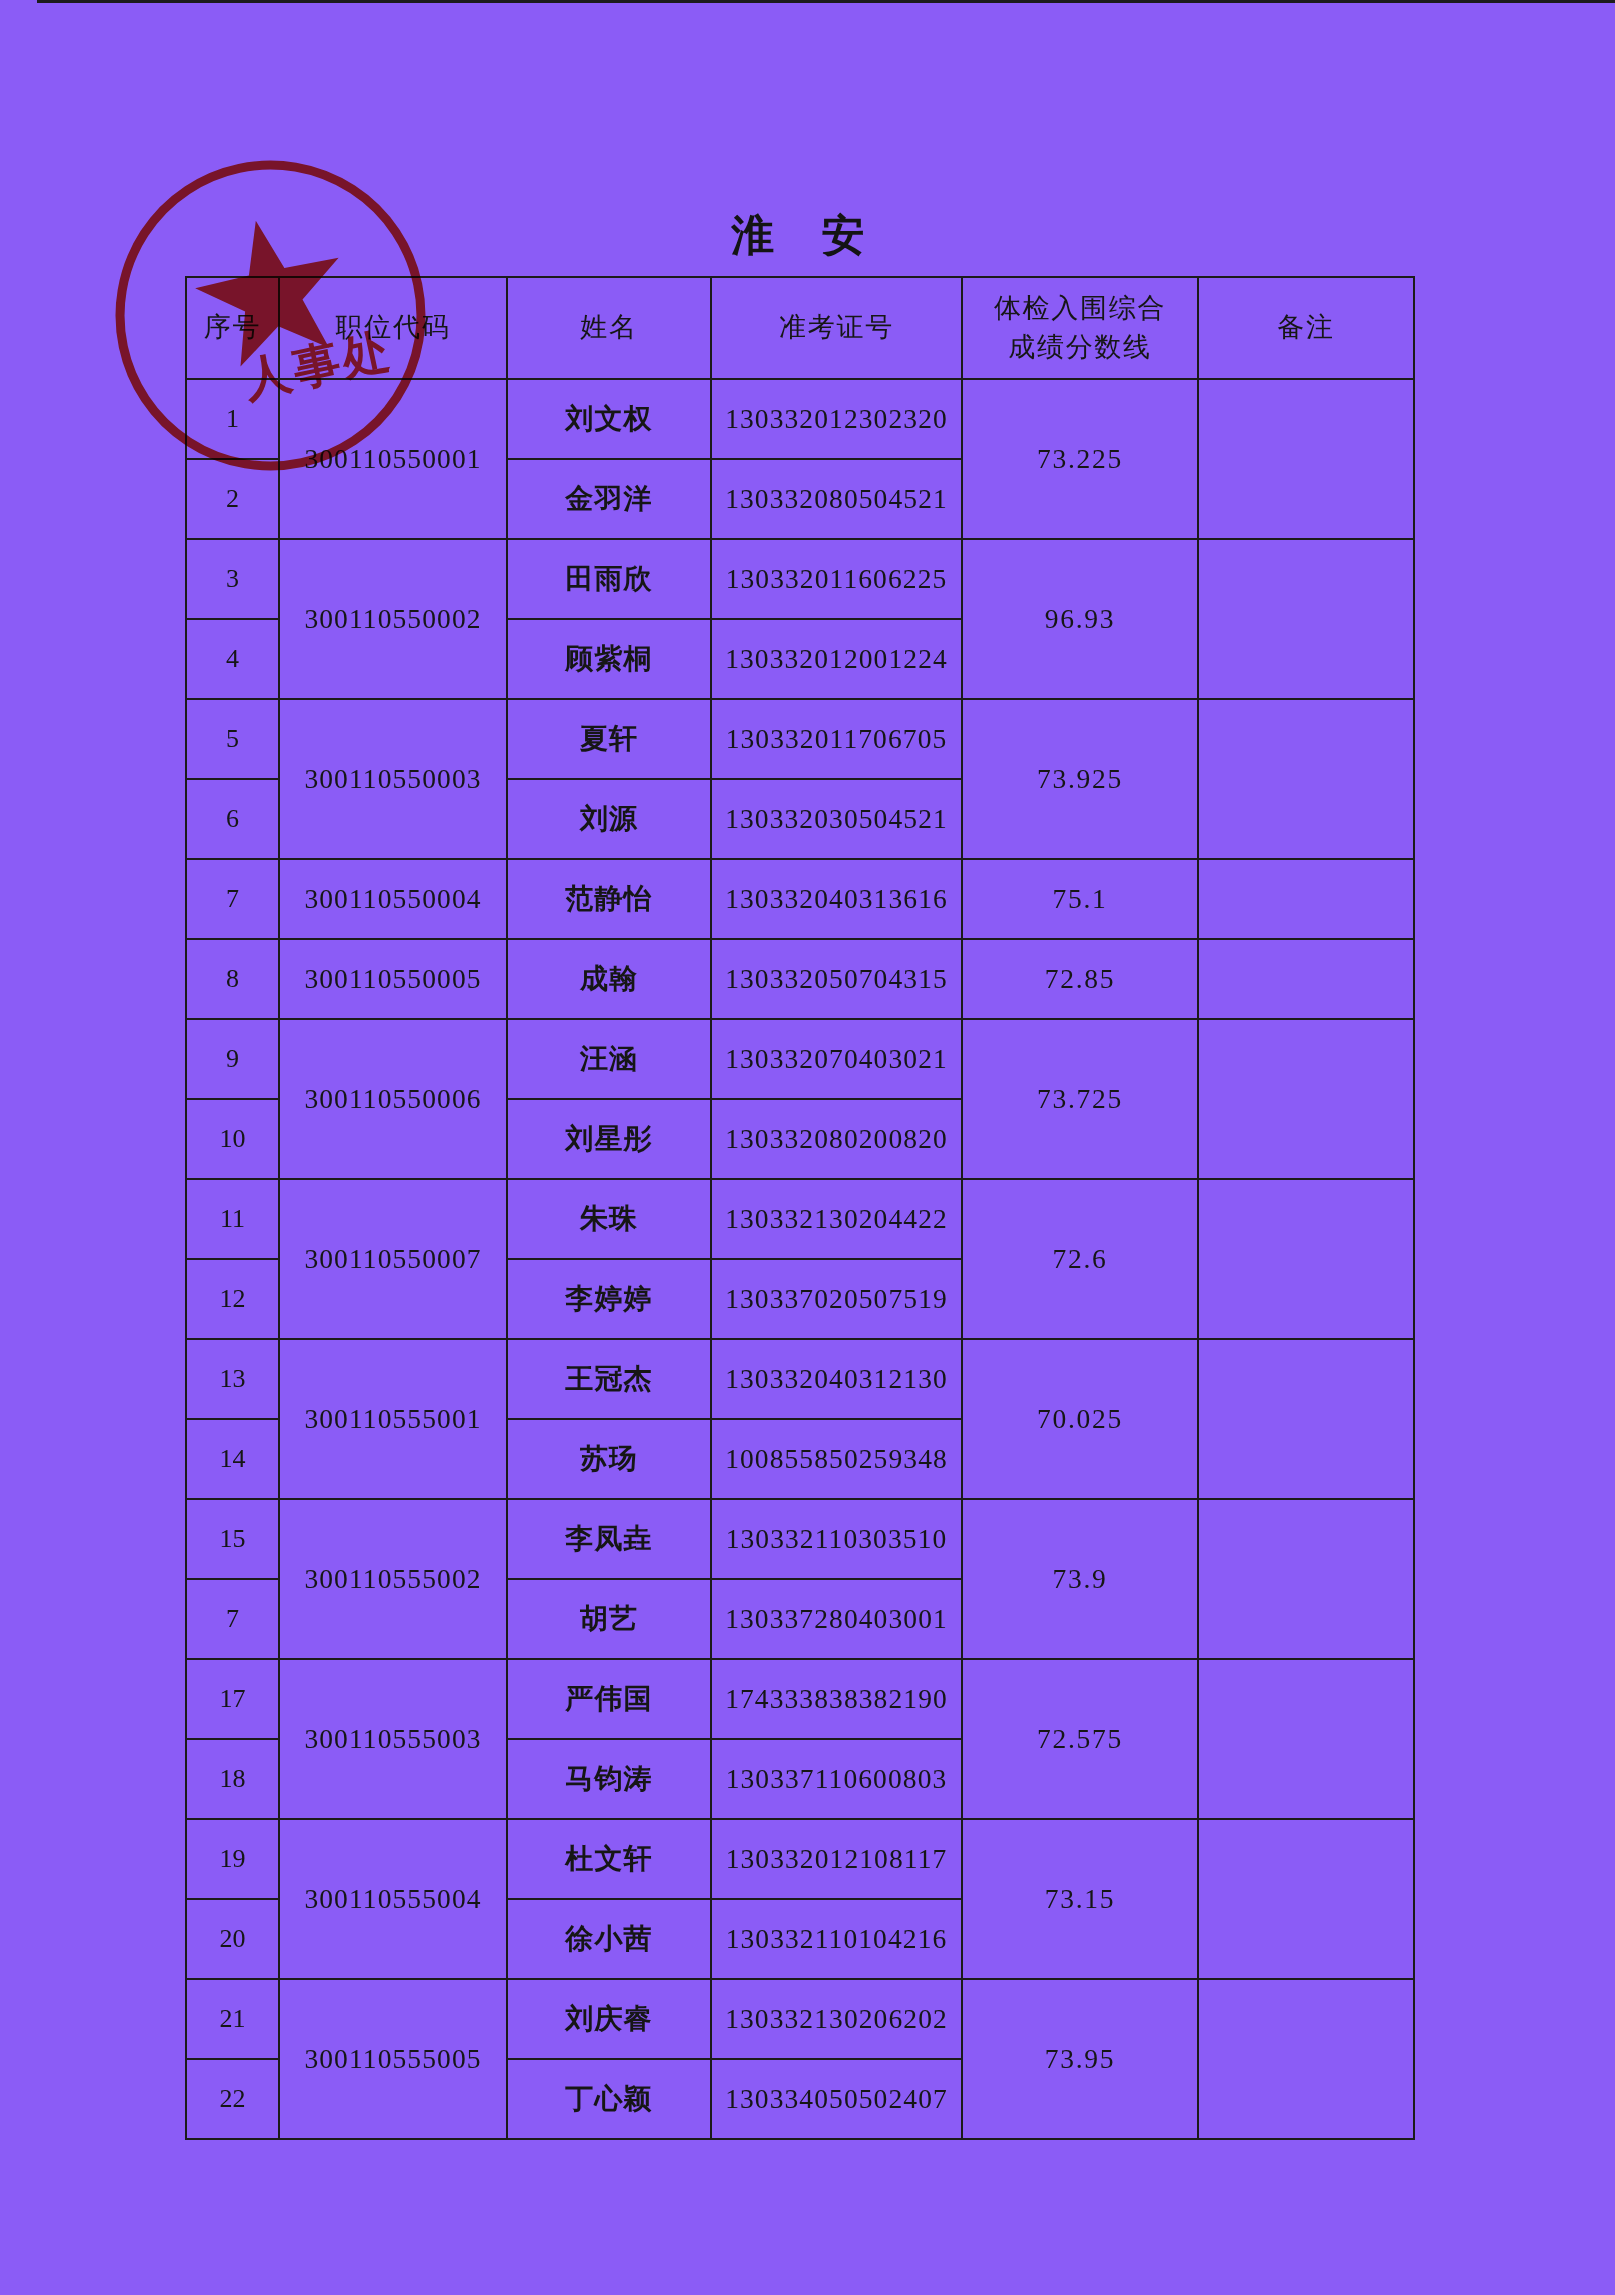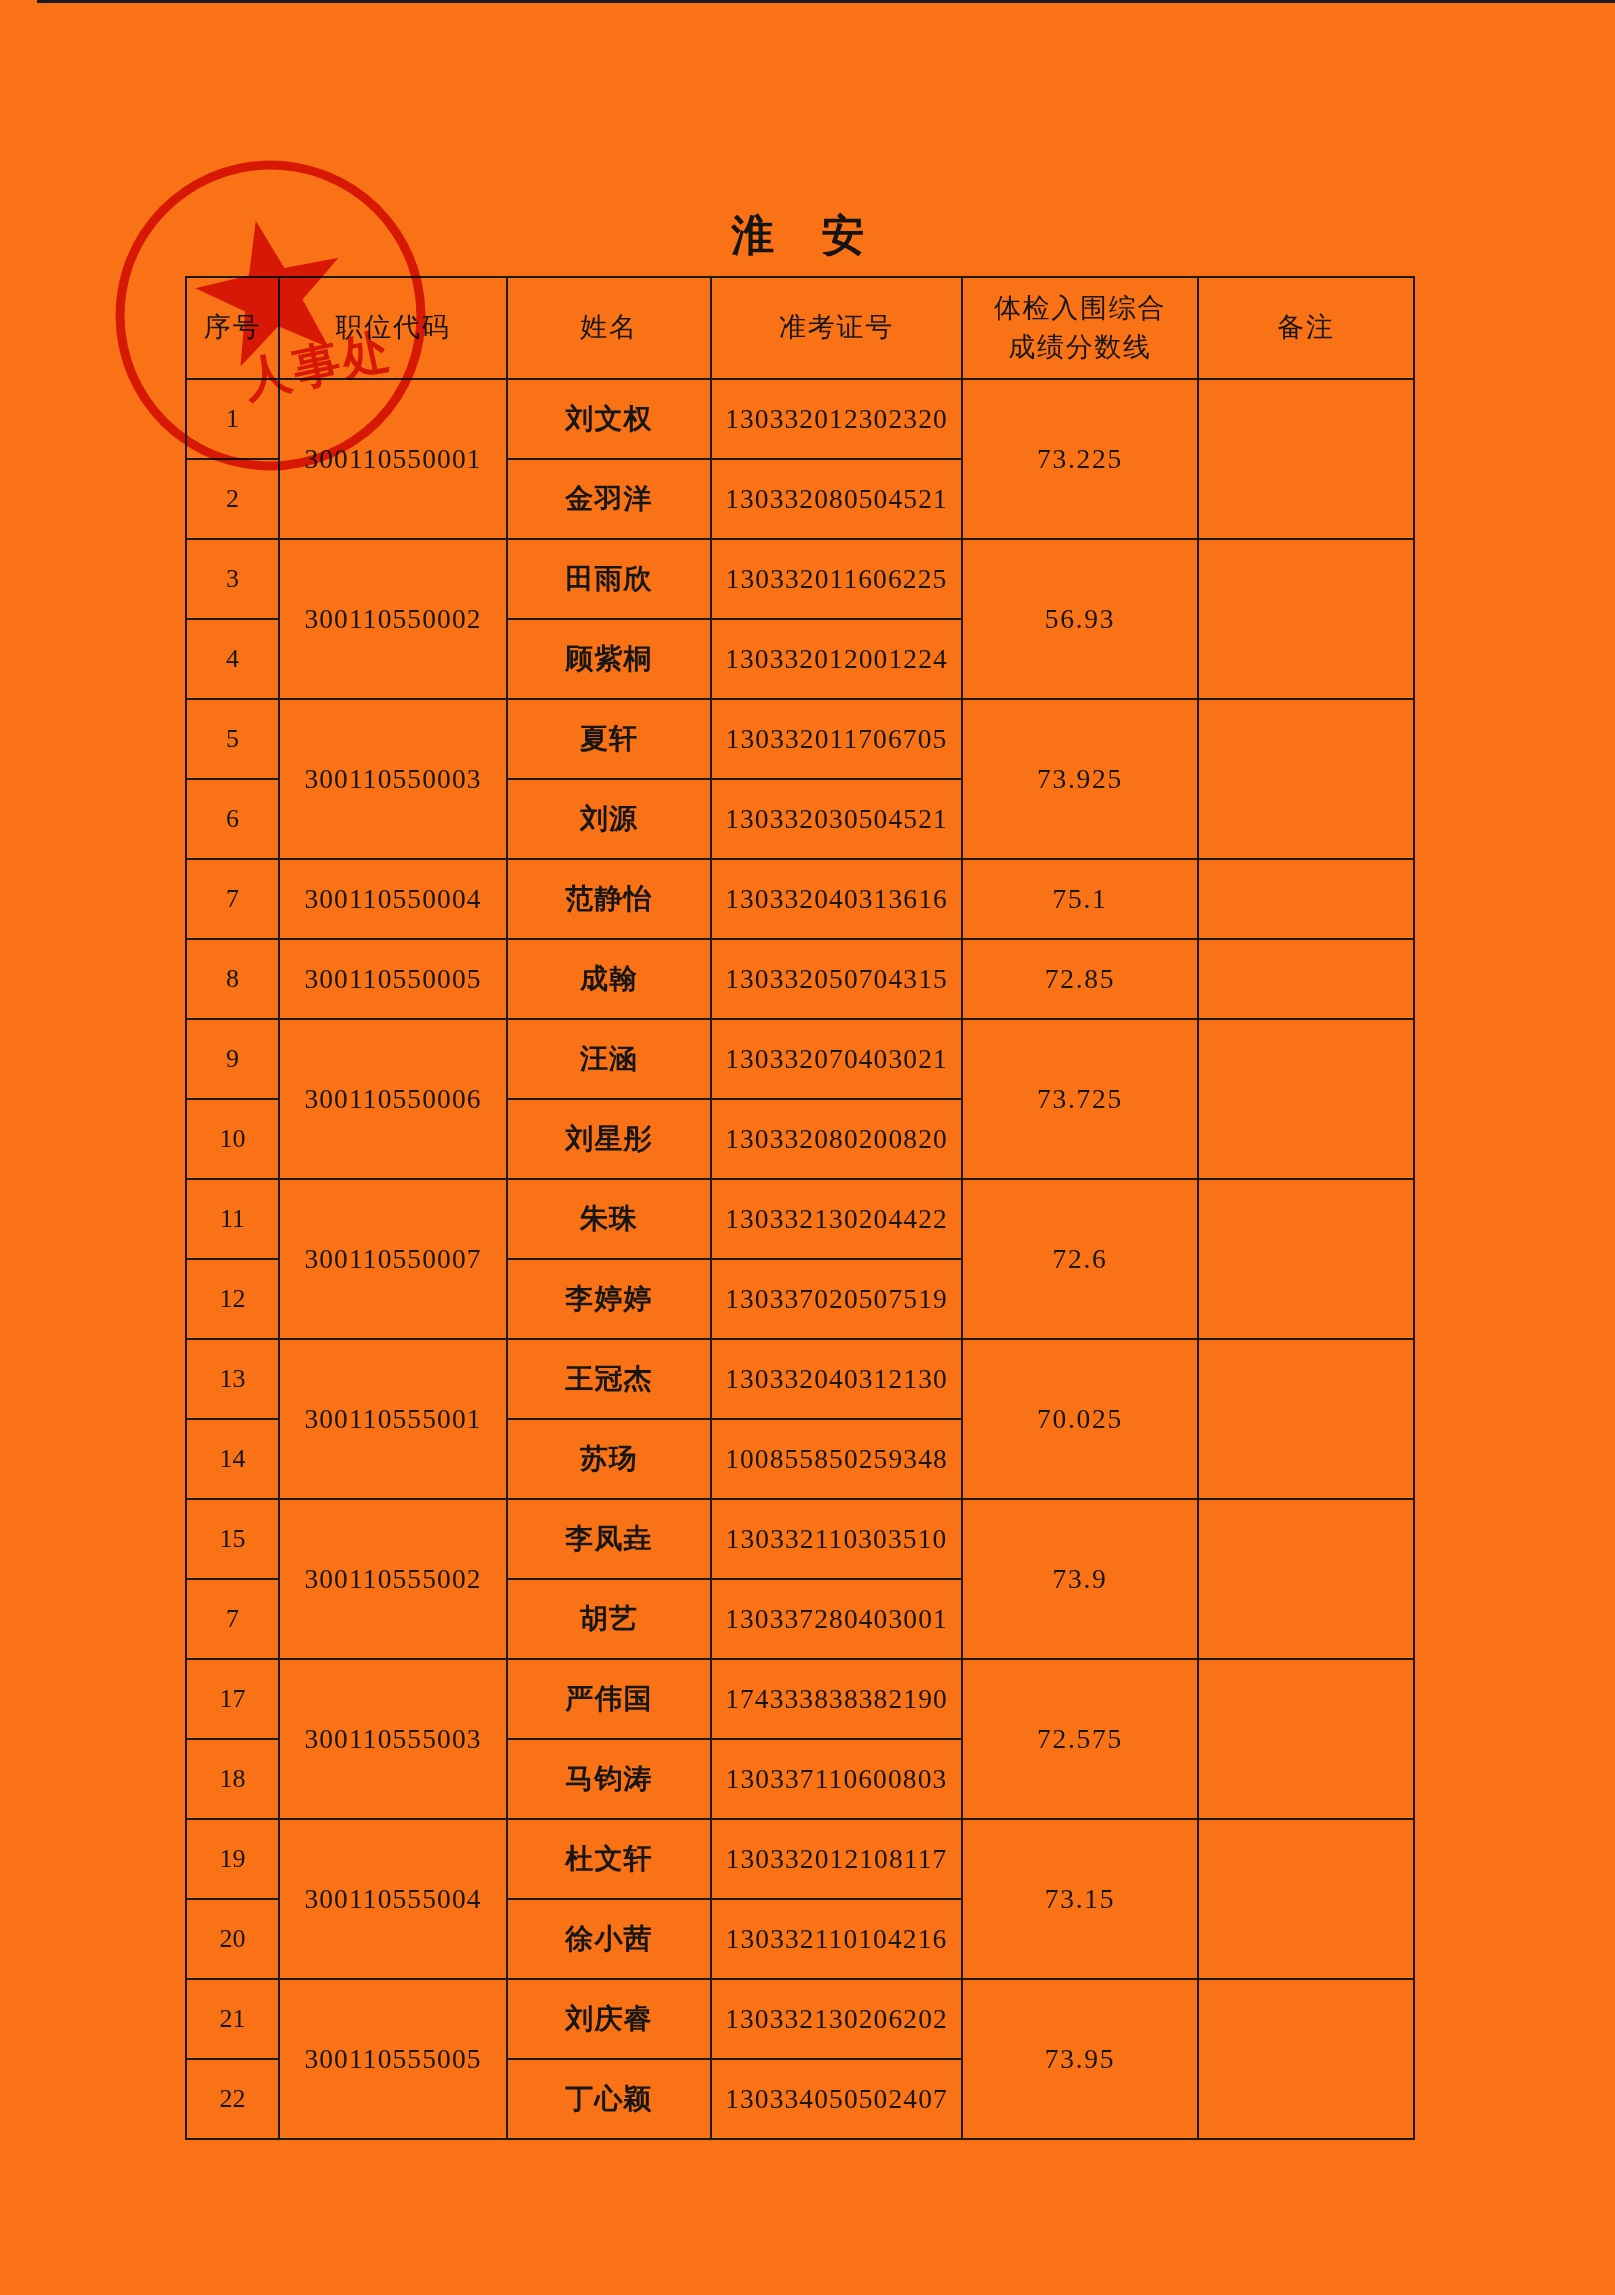--- a/index.html
+++ b/index.html
@@ -1,17 +1,17 @@
 <!DOCTYPE html>
 <html style="font-size:9px"><head>
 <meta charset="utf-8">
 <style>
   html,body { margin:0; padding:0; background:#ffffff; }
   body { font-family: "Liberation Serif", "DejaVu Serif", serif; }
-  .page { position:relative; width:1616px; height:2295px; background:#f97316; overflow:hidden; }
+  .page { position:relative; width:1616px; height:2295px; background:#8b5cf6; overflow:hidden; }
 
   .scan-line-top { position:absolute; top:0; left:37px; right:0; height:3.4px; background:#1c1c1c; }
 
   .doc-title { position:absolute; top:207px; left:185px; width:1228px;
     text-align:center; font-size:43px; font-weight:700; color:#141414; letter-spacing:2.2px; }
 
   table.score-table { position:absolute; left:185px; top:276px; width:1228px;
     border-collapse:collapse; table-layout:fixed; }
   .score-table th, .score-table td {
     border:2.2px solid #1b1b1b; text-align:center; vertical-align:middle;
@@ -70,21 +70,21 @@
         <tr data-name="table-row">
           <td data-name="serial-cell">2</td>
           <td data-name="name-cell">金羽洋</td>
           <td data-name="ticket-cell">130332080504521</td>
         </tr>
         <tr data-name="table-row">
           <td data-name="serial-cell">3</td>
           <td data-name="position-code-cell" rowspan="2">300110550002</td>
           <td data-name="name-cell">田雨欣</td>
           <td data-name="ticket-cell">130332011606225</td>
-          <td data-name="score-cell" rowspan="2">56.93</td>
+          <td data-name="score-cell" rowspan="2">96.93</td>
           <td data-name="remark-cell" rowspan="2"></td>
         </tr>
         <tr data-name="table-row">
           <td data-name="serial-cell">4</td>
           <td data-name="name-cell">顾紫桐</td>
           <td data-name="ticket-cell">130332012001224</td>
         </tr>
         <tr data-name="table-row">
           <td data-name="serial-cell">5</td>
           <td data-name="position-code-cell" rowspan="2">300110550003</td>

